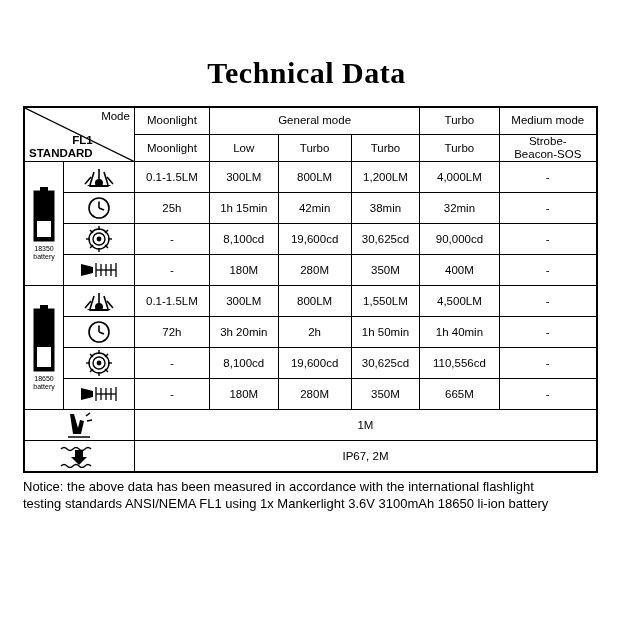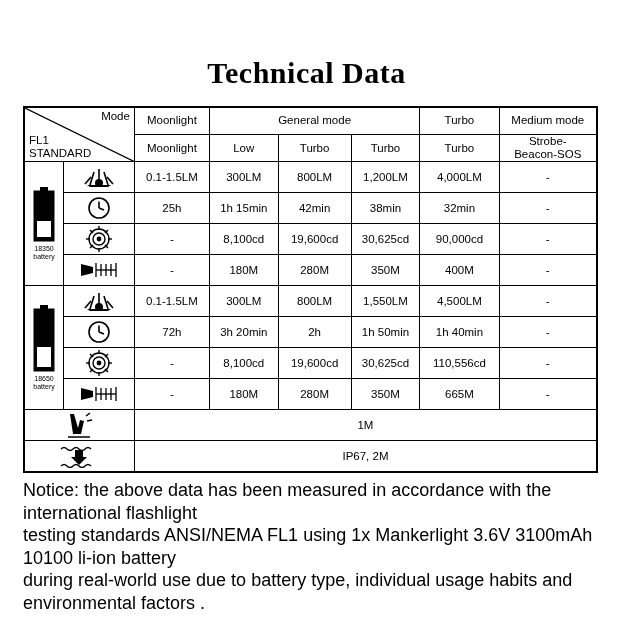--- a/index.html
+++ b/index.html
@@ -72,22 +72,22 @@
     position: absolute;
     right: 4px;
     top: 2px;
     font-size: 11.5px;
   }
   .hdr-fl1 {
     position: absolute;
     left: 4px;
     bottom: 2px;
     font-size: 11.5px;
-    font-weight: normal;
-    text-align: left;
+    font-weight: bold;
+    text-align: right;
     line-height: 1.1;
   }
   .h-cell {
     height: 26px;
   }
   .row-cell {
     height: 30px;
   }
   .battery-cell {
     width: 38px;
@@ -108,21 +108,21 @@
     width: 68px;
     height: 30px;
   }
   .icon-cell svg, .battery-cell svg {
     display: block;
     margin: 0 auto;
   }
   .notice {
     width: 575px;
     margin: 6px auto 0 auto;
-    font-size: 18px;
+    font-size: 13px;
     line-height: 1.25;
     text-align: left;
     font-family: "Liberation Sans", sans-serif;
   }
   .two-line {
     line-height: 1.1;
   }
 </style>
 </head>
 <body>
@@ -393,17 +393,16 @@
             </g>
           </svg>
         </td>
         <td colspan="6" class="row-cell">IP67, 2M</td>
       </tr>
     </tbody>
   </table>
 
   <div class="notice">
     <div>Notice: the above data has been measured in accordance with the international flashlight</div>
-    <div>testing standards ANSI/NEMA FL1 using 1x Mankerlight 3.6V 3100mAh 10100 li-ion battery</div>
-    <div>during real-world use due to battery type, individual usage habits and environmental factors .</div>
+    <div>testing standards ANSI/NEMA FL1 using 1x Mankerlight 3.6V 3100mAh 18650 li-ion battery</div>
   </div>
 
 </div>
 
 </body></html>

